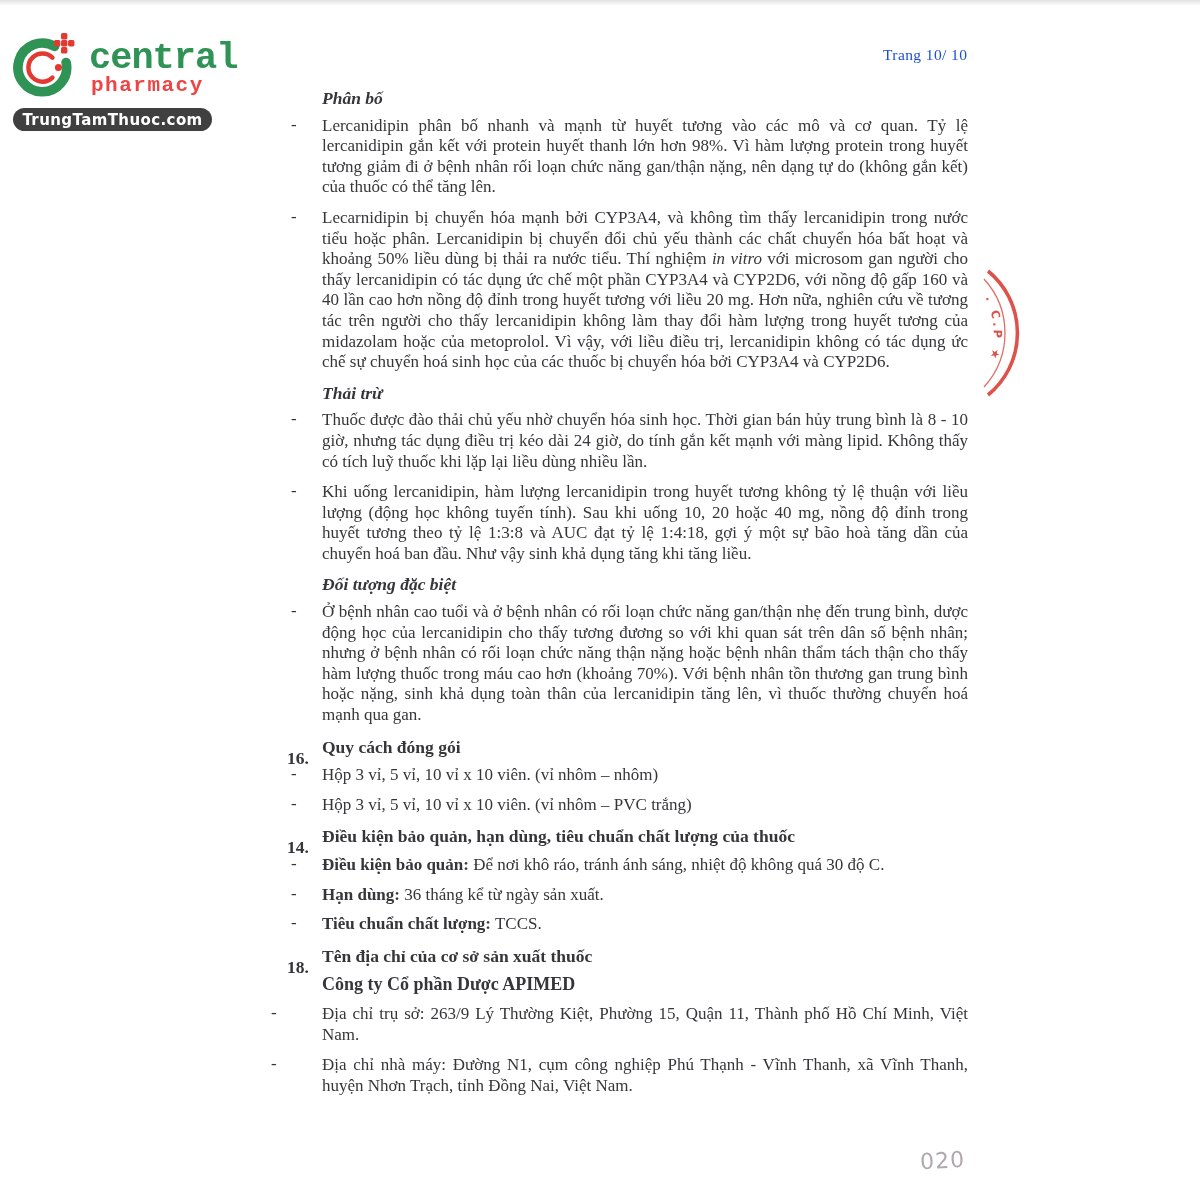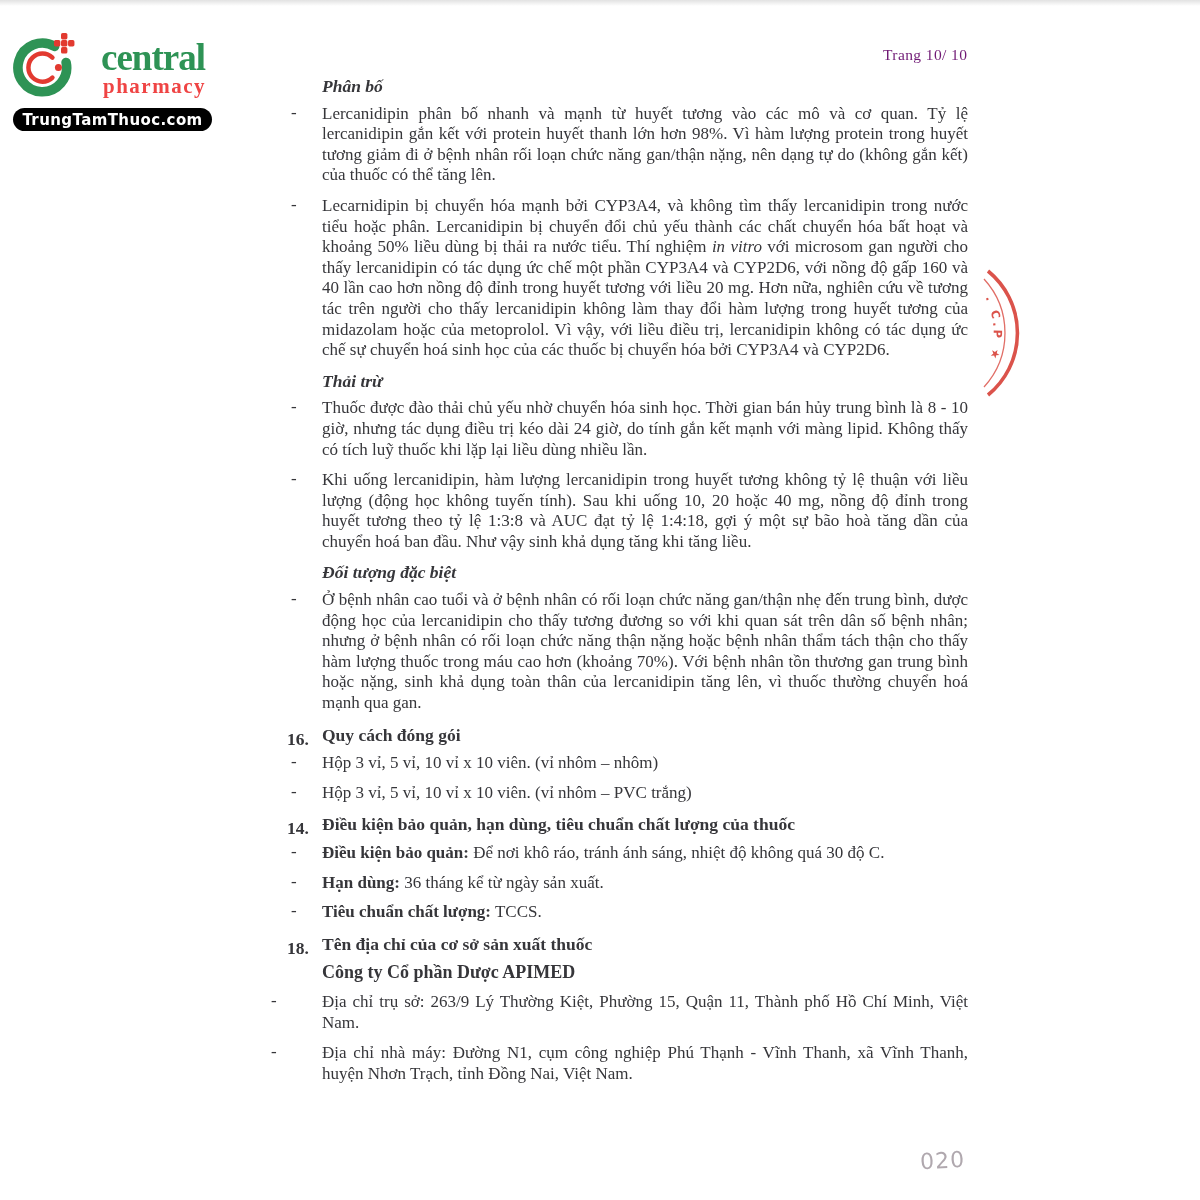--- a/index.html
+++ b/index.html
@@ -10,48 +10,48 @@
     color:#36363a;
   }
   
   .top-edge{position:absolute;top:0;left:0;right:0;height:6px;
     background:linear-gradient(rgba(150,150,150,.28), rgba(255,255,255,0));}
 
   
   .logo{position:absolute;left:13px;top:33px;width:215px;}
   .logo-row{display:flex;align-items:flex-start;}
   .logo-icon{width:64px;height:64px;flex:0 0 64px;}
-  .logo-words{margin-left:24px;margin-top:8px;font-family:Liberation Serif, serif;}
+  .logo-words{margin-left:12px;margin-top:8px;font-family:Liberation Mono, monospace;}
   .logo-brand{font-size:37px;line-height:34px;font-weight:bold;color:#2e9355;letter-spacing:-1px;}
   .logo-sub{font-size:21px;line-height:18px;font-weight:bold;color:#ef4444;letter-spacing:1.5px;margin-top:2px;margin-left:2px;}
-  .logo-pill{margin-top:11px;width:199px;height:23px;background:#000000;border-radius:13px;
+  .logo-pill{margin-top:11px;width:199px;height:23px;background:#404040;border-radius:13px;
     display:flex;align-items:center;justify-content:center;
     font-family:"DejaVu Sans", sans-serif;font-weight:bold;font-size:15px;color:#ffffff;letter-spacing:.4px;}
 
   
-  .page-label{position:absolute;left:883px;top:46px;font-size:15.5px;color:#701a75;letter-spacing:.4px;}
+  .page-label{position:absolute;left:883px;top:46px;font-size:15.5px;color:#1d4ed8;letter-spacing:.4px;}
   .scan-number{position:absolute;left:920px;top:1148px;font-family:"DejaVu Sans", sans-serif;
     font-size:22px;color:#a39aa1;opacity:.85;transform:rotate(-3deg);letter-spacing:1px;}
 
   
   .stamp{position:absolute;left:977px;top:269px;width:56px;height:130px;opacity:.92;}
 
   
   .doc{position:absolute;left:322px;top:76px;width:646px;
     font-size:17px;line-height:20.6px;text-align:justify;}
   .row{position:relative;}
   .row.heading{font-weight:bold;font-style:italic;font-size:17.5px;
     margin:9px 0 7px;text-align:left;}
-  .row.heading:first-child{margin-top:0;}
+  .row.heading:first-child{margin-top:12px;}
   .row.para{margin:0 0 10px;}
   .row.single{margin:0 0 9px;}
   .dash{position:absolute;left:-31px;top:-1px;font-weight:normal;}
   .dash.outer{left:-51px;}
   .row.numbered{font-weight:bold;font-size:17.5px;margin:11px 0 8px;text-align:left;}
-  .num{position:absolute;left:-35px;top:4px;}
+  .num{position:absolute;left:-35px;top:11px;}
   .row.subheading{font-weight:bold;font-size:18px;margin:0 0 9px;text-align:left;}
   .pt-b{font-weight:bold;}
   .pt-i{font-style:italic;margin-top:48px;}
 </style>
 </head>
 <body>
 
 <div class="top-edge"></div>
 
 <div class="logo">

